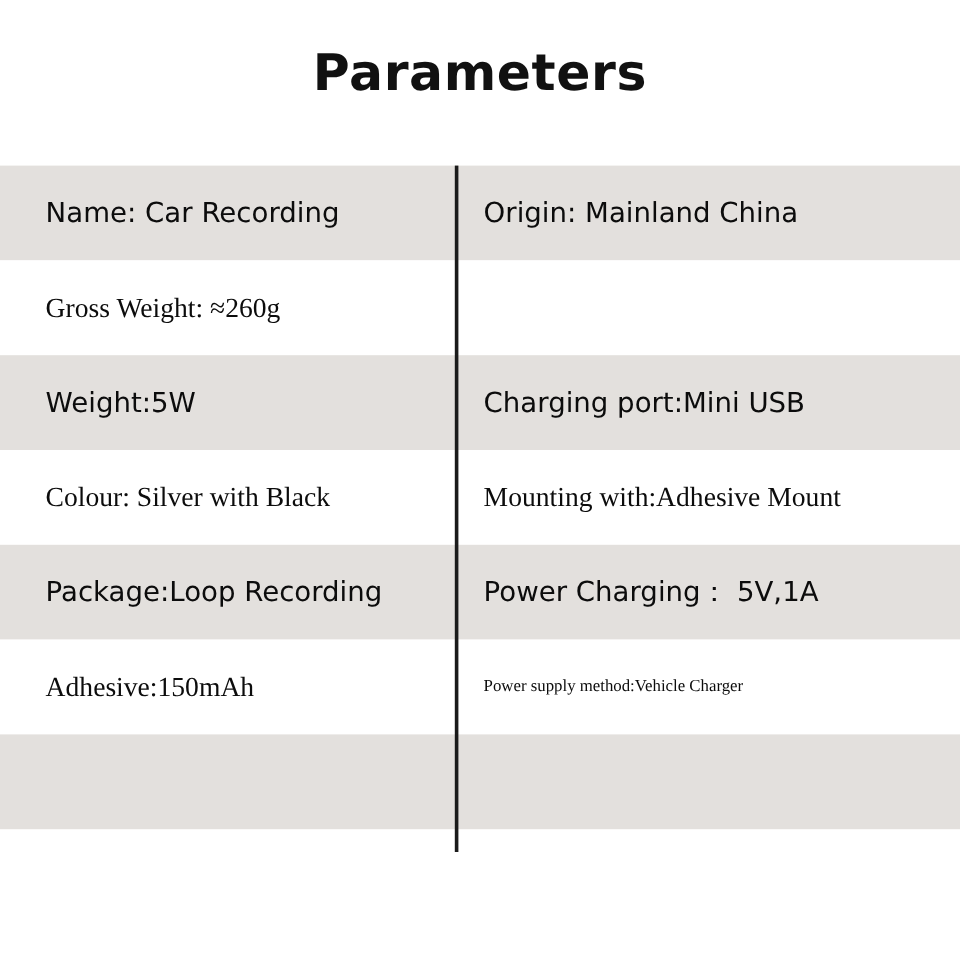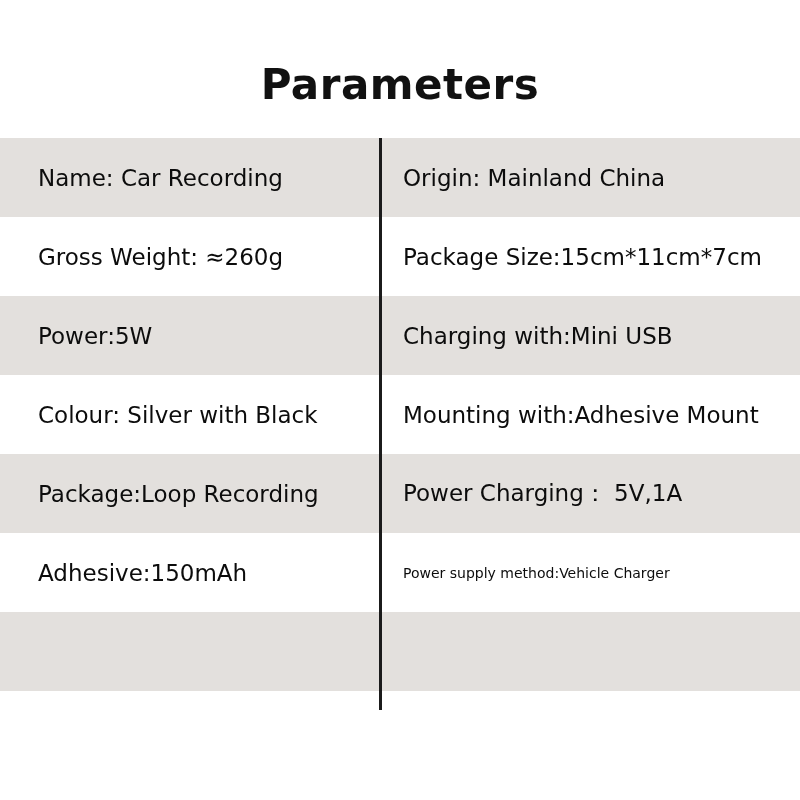--- a/index.html
+++ b/index.html
@@ -15,21 +15,21 @@
     overflow: hidden;
   }
   .page {
     position: relative;
     width: 800px;
     height: 800px;
     background: #ffffff;
   }
   .title {
     position: absolute;
-    top: 60px;
+    top: 36px;
     left: 0;
     width: 800px;
     text-align: center;
     font-size: 42px;
     font-weight: bold;
     letter-spacing: 0.5px;
     color: #111111;
   }
   .table {
     position: absolute;
@@ -41,20 +41,21 @@
     display: flex;
     width: 800px;
     height: 79px;
     box-sizing: border-box;
   }
   .row.shade {
     background: #e3e0dd;
   }
   .row.plain {
     background: #ffffff;
+    font-family: Liberation Serif, serif;
   }
   .cell {
     box-sizing: border-box;
     display: flex;
     align-items: center;
     height: 100%;
     overflow: hidden;
     white-space: nowrap;
   }
   .cell.left {
@@ -88,26 +89,25 @@
 
   <div class="table">
 
     <div class="row shade">
       <div class="cell left">Name: Car Recording</div>
       <div class="cell right">Origin: Mainland China</div>
     </div>
 
     <div class="row plain">
       <div class="cell left">Gross Weight: ≈260g</div>
-      <div class="cell right">Package Size:15cm*11cm*7cm</div>
     </div>
 
     <div class="row shade">
-      <div class="cell left">Power:5W</div>
-      <div class="cell right">Charging with:Mini USB</div>
+      <div class="cell left">Weight:5W</div>
+      <div class="cell right">Charging port:Mini USB</div>
     </div>
 
     <div class="row plain">
       <div class="cell left">Colour: Silver with Black</div>
       <div class="cell right">Mounting with:Adhesive Mount</div>
     </div>
 
     <div class="row shade">
       <div class="cell left">Package:Loop Recording</div>
       <div class="cell right">Power Charging： 5V,1A</div>

